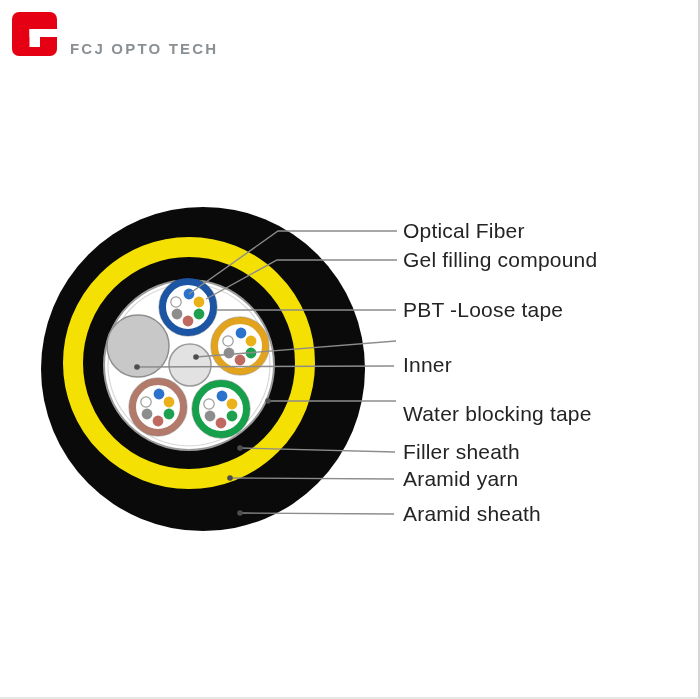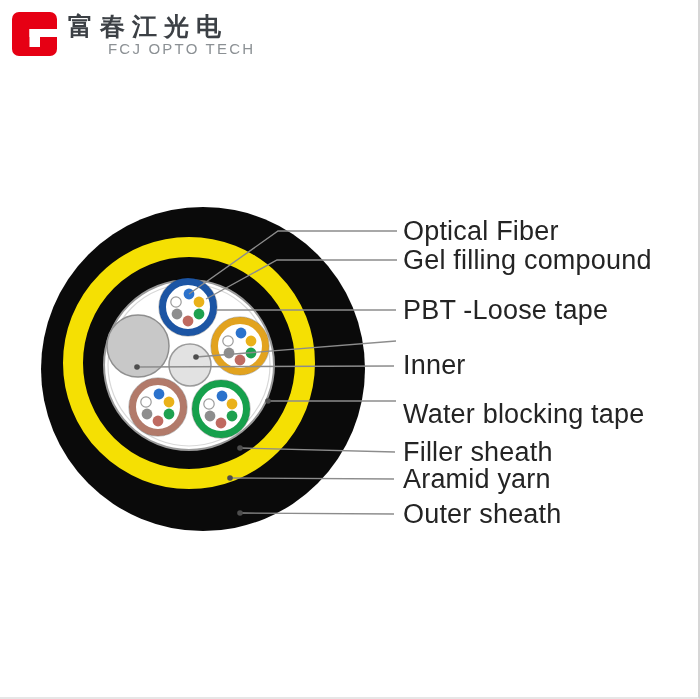--- a/index.html
+++ b/index.html
@@ -10,22 +10,22 @@
   }
   
   .logo-mark{position:absolute;left:12px;top:12px;}
   .logo-red{fill:var(--c-logo-red,#e60014);}
   .logo-cut{fill:#fff;}
   .logo-cn{
     position:absolute;left:68px;top:10px;font-size:25px;font-weight:700;
     letter-spacing:7px;color:var(--c-cn-text,#3c4045);white-space:nowrap;
   }
   .logo-en{
-    position:absolute;left:70px;top:40px;font-size:15px;font-weight:400;
-    letter-spacing:2.2px;color:var(--c-en-text,#8b9094);white-space:nowrap;margin-left:38px;
+    position:absolute;left:70px;top:40px;font-size:15px;font-weight:700;
+    letter-spacing:2.2px;color:var(--c-en-text,#8b9094);white-space:nowrap;
   }
   
   .diagram-svg{position:absolute;left:0;top:0;}
   .outer-disc{fill:var(--c-sheath-black,#0a0a0a);}
   .aramid-ring{fill:none;stroke:var(--c-aramid-yellow,#f5e003);stroke-width:20;}
   .tape-circle{fill:var(--c-tape-white,#ffffff);stroke:var(--c-tape-edge,#9a9a9a);stroke-width:2;}
   .tape-inner{fill:none;stroke:#d8d8d8;stroke-width:1.2;}
   .filler-circle{fill:var(--c-filler-gray,#c8c8c8);stroke:#8f8f8f;stroke-width:1.5;}
   .frp-circle{fill:var(--c-frp-gray,#e2e2e2);stroke:#9b9b9b;stroke-width:1.5;}
   .tube-ring{fill:#fff;stroke-width:7;}
@@ -38,34 +38,33 @@
   .dot-white{fill:var(--c-fiber-white,#ffffff);stroke:#9b9b9b;stroke-width:1.2;}
   .dot-yellow{fill:var(--c-fiber-yellow,#eab119);}
   .dot-gray{fill:var(--c-fiber-gray,#8d8d8d);}
   .dot-green{fill:var(--c-fiber-green,#1ea14f);}
   .dot-red{fill:var(--c-fiber-red,#bf6a60);}
   .leader{fill:none;stroke:var(--c-leader-line,#8c8c8c);stroke-width:1.4;}
   .ldot{fill:var(--c-leader-dot,#4d4d4d);}
   
   .part-label{
     position:absolute;left:403px;transform:translateY(-50%);
-    font-size:27px;letter-spacing:.2px;color:var(--c-label-text,#242424);white-space:nowrap;
+    font-size:21px;letter-spacing:.2px;color:var(--c-label-text,#242424);white-space:nowrap;
   }
 </style>
 </head>
 <body>
 
 <div class="canvas">
 
   <svg class="logo-mark" width="45" height="44" viewBox="0 0 45 44" aria-hidden="true">
     <rect class="logo-red" x="0" y="0" width="45" height="44" rx="7"></rect>
     <rect class="logo-cut" x="17.5" y="17" width="27.5" height="8"></rect>
     <rect class="logo-cut" x="17.5" y="17" width="10.5" height="18"></rect>
   </svg>
-  <div class="logo-cn">富春江光电</div>
   <div class="logo-en">FCJ OPTO TECH</div>
 
   <svg class="diagram-svg" width="700" height="699" viewBox="0 0 700 699">
 
     <circle class="outer-disc" cx="203" cy="369" r="162"></circle>
 
     <circle class="aramid-ring" cx="189" cy="363" r="116"></circle>
 
     <circle class="tape-circle" cx="189" cy="365" r="85"></circle>
     <circle class="tape-inner" cx="189" cy="365" r="81"></circle>
@@ -136,15 +135,15 @@
     <circle class="ldot" cx="240" cy="513" r="2.8"></circle>
   </svg>
 
   <div class="part-label" style="top:231px">Optical Fiber</div>
   <div class="part-label" style="top:260px">Gel filling compound</div>
   <div class="part-label" style="top:310px">PBT -Loose tape</div>
   <div class="part-label" style="top:365px">Inner</div>
   <div class="part-label" style="top:414px">Water blocking tape</div>
   <div class="part-label" style="top:452px">Filler sheath</div>
   <div class="part-label" style="top:479px">Aramid yarn</div>
-  <div class="part-label" style="top:514px">Outer sheath</div>
+  <div class="part-label" style="top:514px">Aramid sheath</div>
 
 </div>
 
 </body></html>

